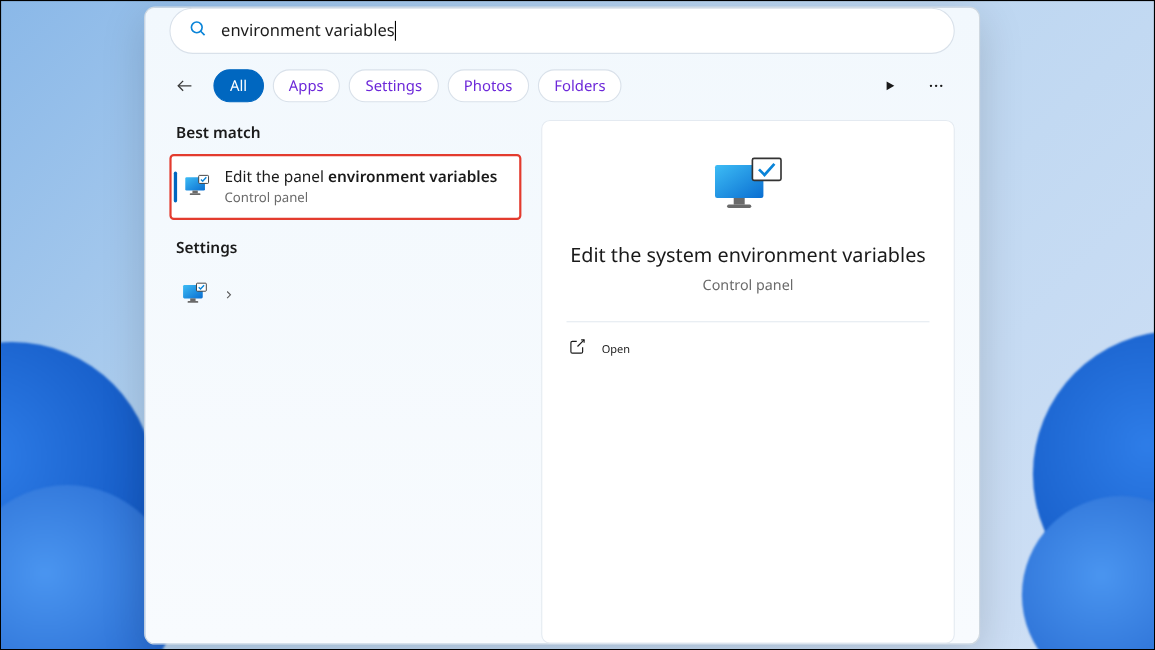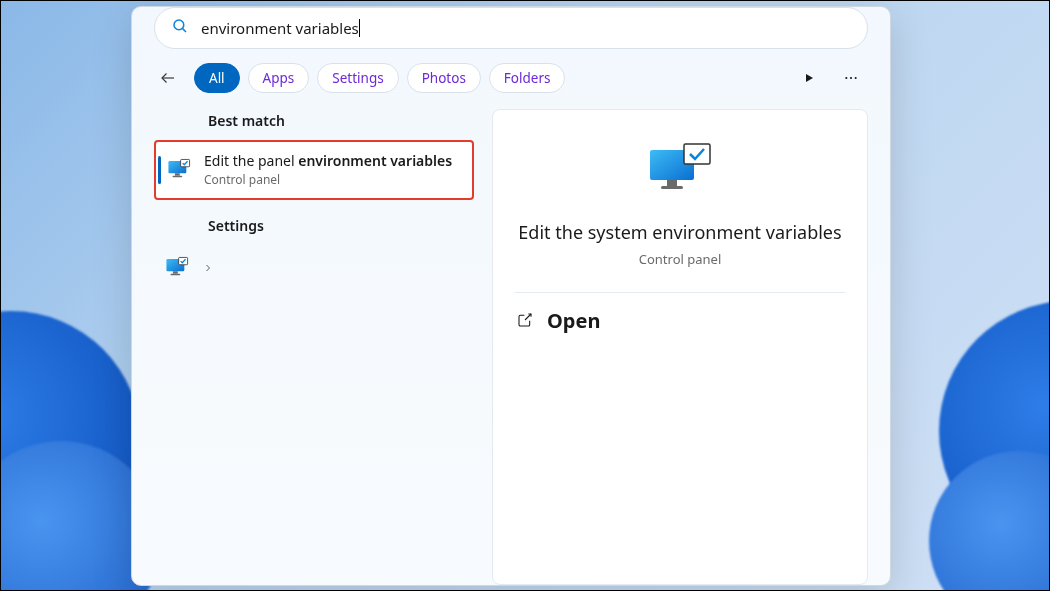--- a/index.html
+++ b/index.html
@@ -107,21 +107,20 @@
     padding: 24px 22px;
     display: flex;
     flex-direction: column;
   }
 
   .section-header {
     font-size: 14px;
     font-weight: 600;
     color: #1a1a1a;
     padding: 2px 6px 10px;
-    margin-left: 48px;
   }
 
   .result-item {
     display: flex;
     align-items: center;
     gap: 12px;
     padding: 10px 10px;
     border-radius: 4px;
     position: relative;
     cursor: pointer;
@@ -147,23 +146,22 @@
   .chevron { color: #5a5a5a; }
 
   .preview-icon-wrap { display:flex; justify-content:center; margin-top:6px; }
   .preview-title { text-align:center; font-size: 18px; color:#1a1a1a; margin-top: 20px; }
   .preview-sub { text-align:center; font-size: 13px; color:#6a6a6a; margin-top: 6px; }
   .preview-divider { height:1px; background:#e4eaf1; margin-top: 24px; }
   .action-row {
     display:flex; align-items:center; gap: 14px;
     padding: 14px 2px;
     cursor:pointer;
-    font-size: 20px;
+    font-size: 10px;
     color:#1a1a1a;
-    font-weight:bold;
   }
   .action-row svg { width: 16px; height: 16px; }
 </style>
 </head>
 <body>
 
 <div class="bloom left1"></div>
 <div class="bloom left2"></div>
 <div class="bloom right1"></div>
 <div class="bloom right2"></div>

